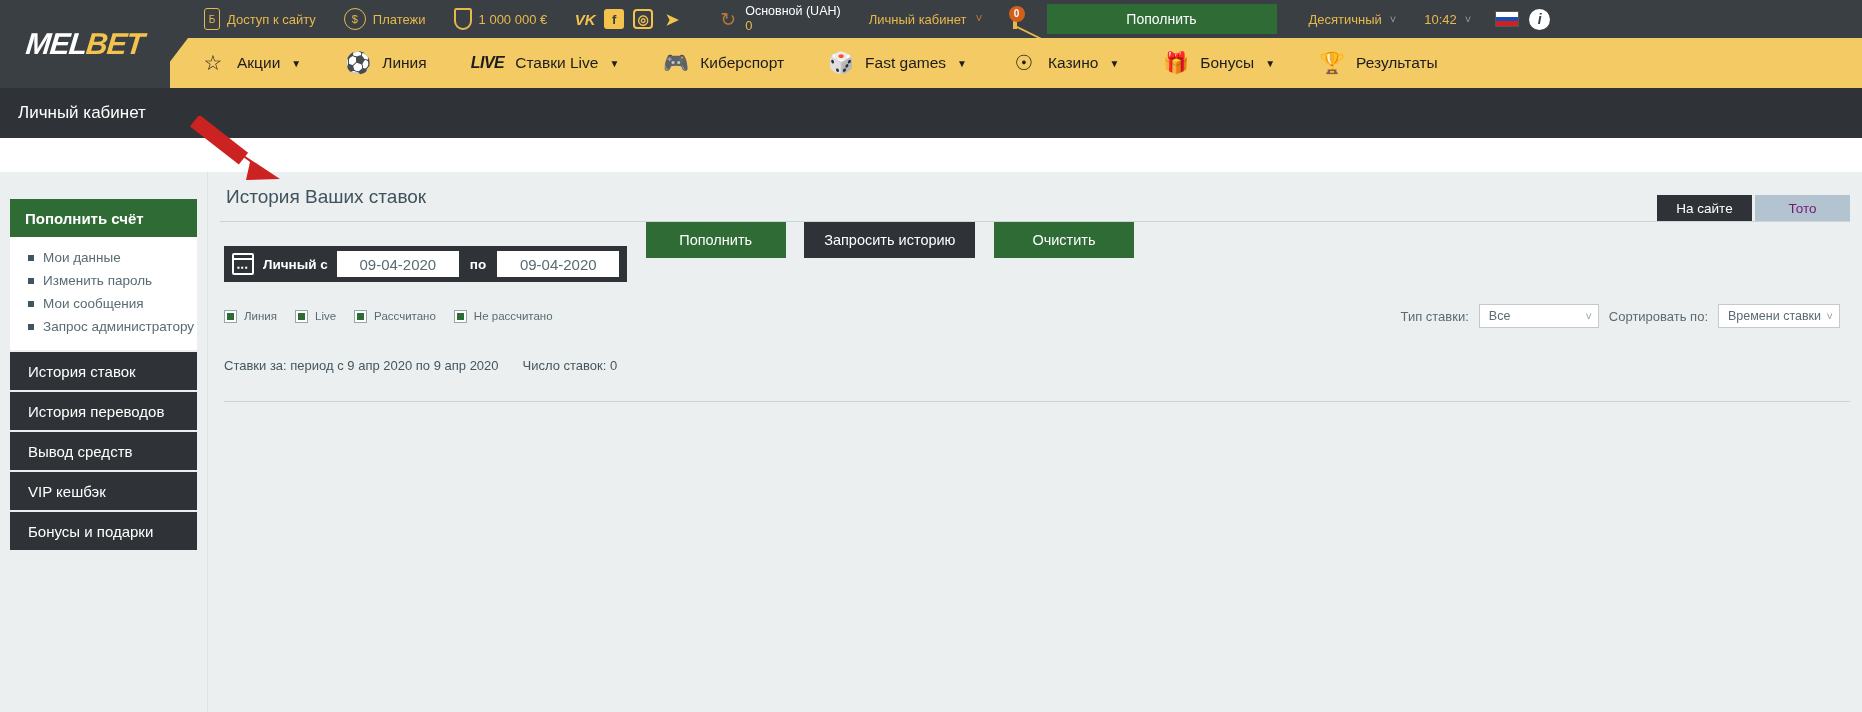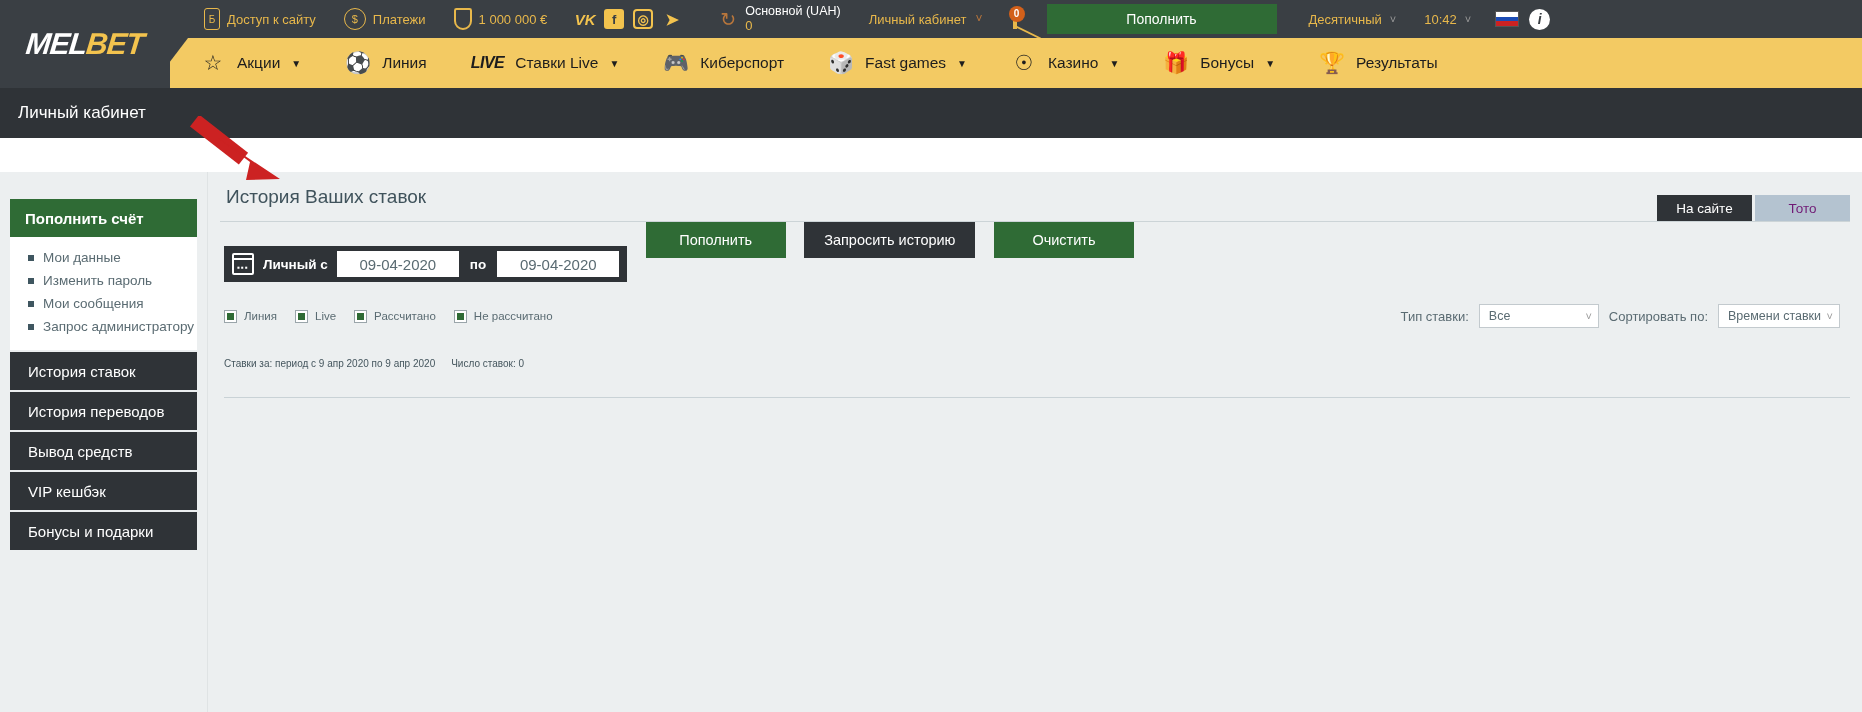--- a/index.html
+++ b/index.html
@@ -239,22 +239,22 @@
   .sel {
     width: 120px; height: 24px;
     background: #ffffff; border: 1px solid #c3cace;
     display: flex; align-items: center; justify-content: space-between;
     padding: 0 6px 0 9px;
     font-size: 12.5px; color: #5a6b72; cursor: pointer;
   }
   .sel.wide { width: 122px; }
   .summary {
     margin: 30px 0 0 6px;
-    font-size: 10px; color: #45565e;
-    display: flex; gap: 16px;
+    font-size: 13px; color: #45565e;
+    display: flex; gap: 24px;
   }
   .hr { margin: 28px 2px 0 6px; border-top: 1px solid #c9d2d6; }
   
   .arrow { position: absolute; left: 188px; top: 116px; z-index: 40; pointer-events: none; }
 </style>
 </head>
 <body>
 
 <div class="topbar">
   <div class="logo-block">

